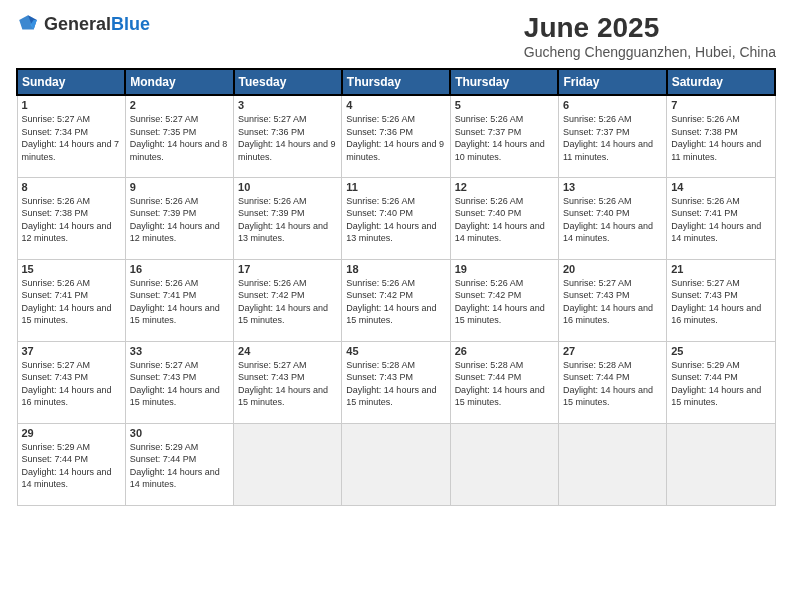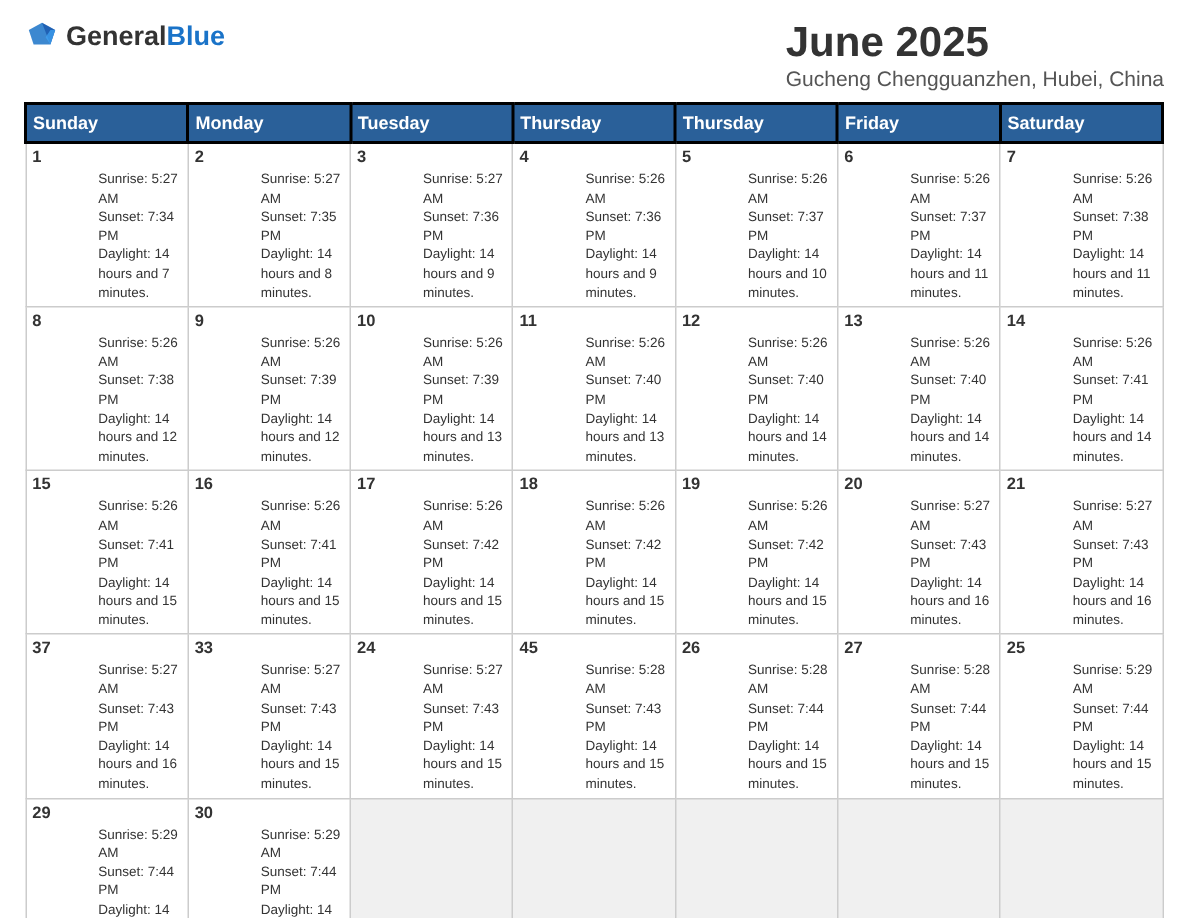--- a/index.html
+++ b/index.html
@@ -82,21 +82,20 @@
     .day-num {
       font-size: 11px;
       font-weight: bold;
       display: block;
       margin-bottom: 2px;
     }
     .cell-text {
       font-size: 9px;
       line-height: 1.4;
       color: #333;
-      margin-left: 44px;
     }
   </style>
 </head>
 <body>
 
 <div class="container">
   <div class="header">
     <div class="logo">
       <svg class="logo-icon" viewBox="0 0 30 30" xmlns="http://www.w3.org/2000/svg">
         <polygon points="8,22 22,22 26,10 15,4 4,10" fill="#1a73c8" opacity="0.85"></polygon>

